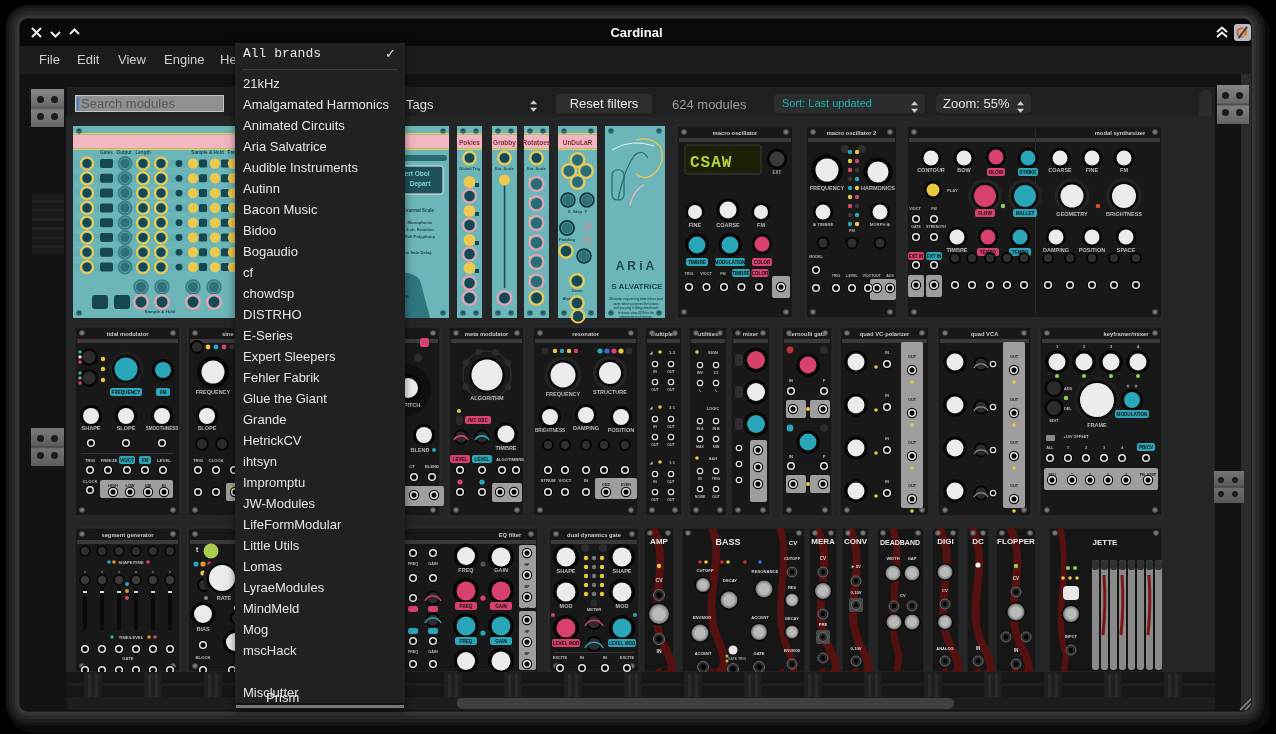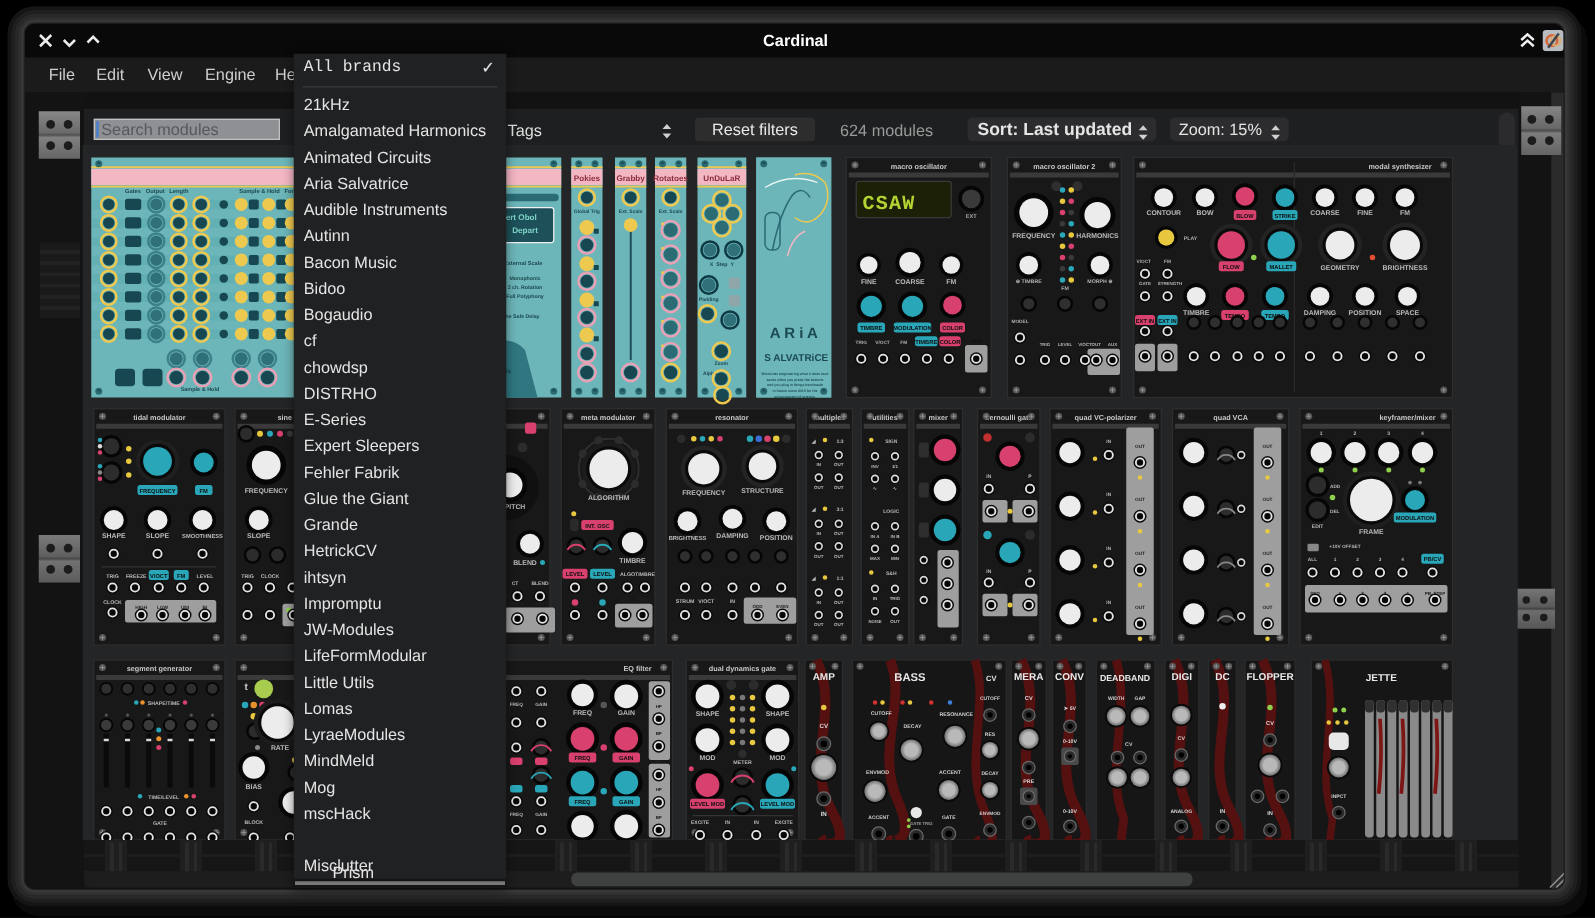--- a/index.html
+++ b/index.html
@@ -111,28 +111,28 @@
   <div class="ctl" style="left:406px; top:97px; z-index:10;">Tags</div>
   <div class="abs" style="left:529px; top:96px; z-index:10;"><svg width="9" height="14" style="vertical-align:middle;">
         <path d="M1,5.2 L4.5,1.2 L8,5.2 Z" fill="#cfcfcf"></path>
         <path d="M1,8.8 L4.5,12.8 L8,8.8 Z" fill="#cfcfcf"></path>
       </svg></div>
   <div class="abs" style="left:556px; top:94px; width:96px; height:19px; background:#2d2d2e; border-radius:3px; z-index:10;">
     <span class="abs" style="left:0; top:0; width:96px; text-align:center; font-size:13px; color:#e8e8e8; line-height:19px;">Reset filters</span>
   </div>
   <div class="ctl" style="left:672px; top:97px; color:#9a9a9a; z-index:10;">624 modules</div>
   <div class="abs" style="left:774px; top:94px; width:151px; height:19px; background:#2c2c2e; border-radius:4px; z-index:10;">
-    <span class="abs" style="left:8px; font-size:14px; color:#e5e5e5; line-height:19px;font-weight:bold;">Sort: Last updated</span>
+    <span class="abs" style="left:8px; font-size:11px; color:#14b8a6; line-height:19px;">Sort: Last updated</span>
     <span class="abs" style="right:6px; top:3px;"><svg width="9" height="14" style="vertical-align:middle;">
           <path d="M1,5.2 L4.5,1.2 L8,5.2 Z" fill="#cfcfcf"></path>
           <path d="M1,8.8 L4.5,12.8 L8,8.8 Z" fill="#cfcfcf"></path>
         </svg></span>
   </div>
   <div class="abs" style="left:936px; top:94px; width:95px; height:19px; background:#2c2c2e; border-radius:4px; z-index:10;">
-    <span class="abs" style="left:7px; font-size:13px; color:#e4e4e4; line-height:19px;">Zoom: 15%</span>
+    <span class="abs" style="left:7px; font-size:13px; color:#e4e4e4; line-height:19px;">Zoom: 55%</span>
     <span class="abs" style="right:6px; top:3px;"><svg width="9" height="14" style="vertical-align:middle;">
           <path d="M1,5.2 L4.5,1.2 L8,5.2 Z" fill="#cfcfcf"></path>
           <path d="M1,8.8 L4.5,12.8 L8,8.8 Z" fill="#cfcfcf"></path>
         </svg></span>
   </div>
 
   <svg id="grid" class="abs" style="left:66px; top:116px; z-index:5;" width="1148" height="556" viewBox="0 0 1148 556">
 <defs>
 <radialGradient id="gk">
           <stop offset="60%" stop-color="#b9b9b9"></stop>

